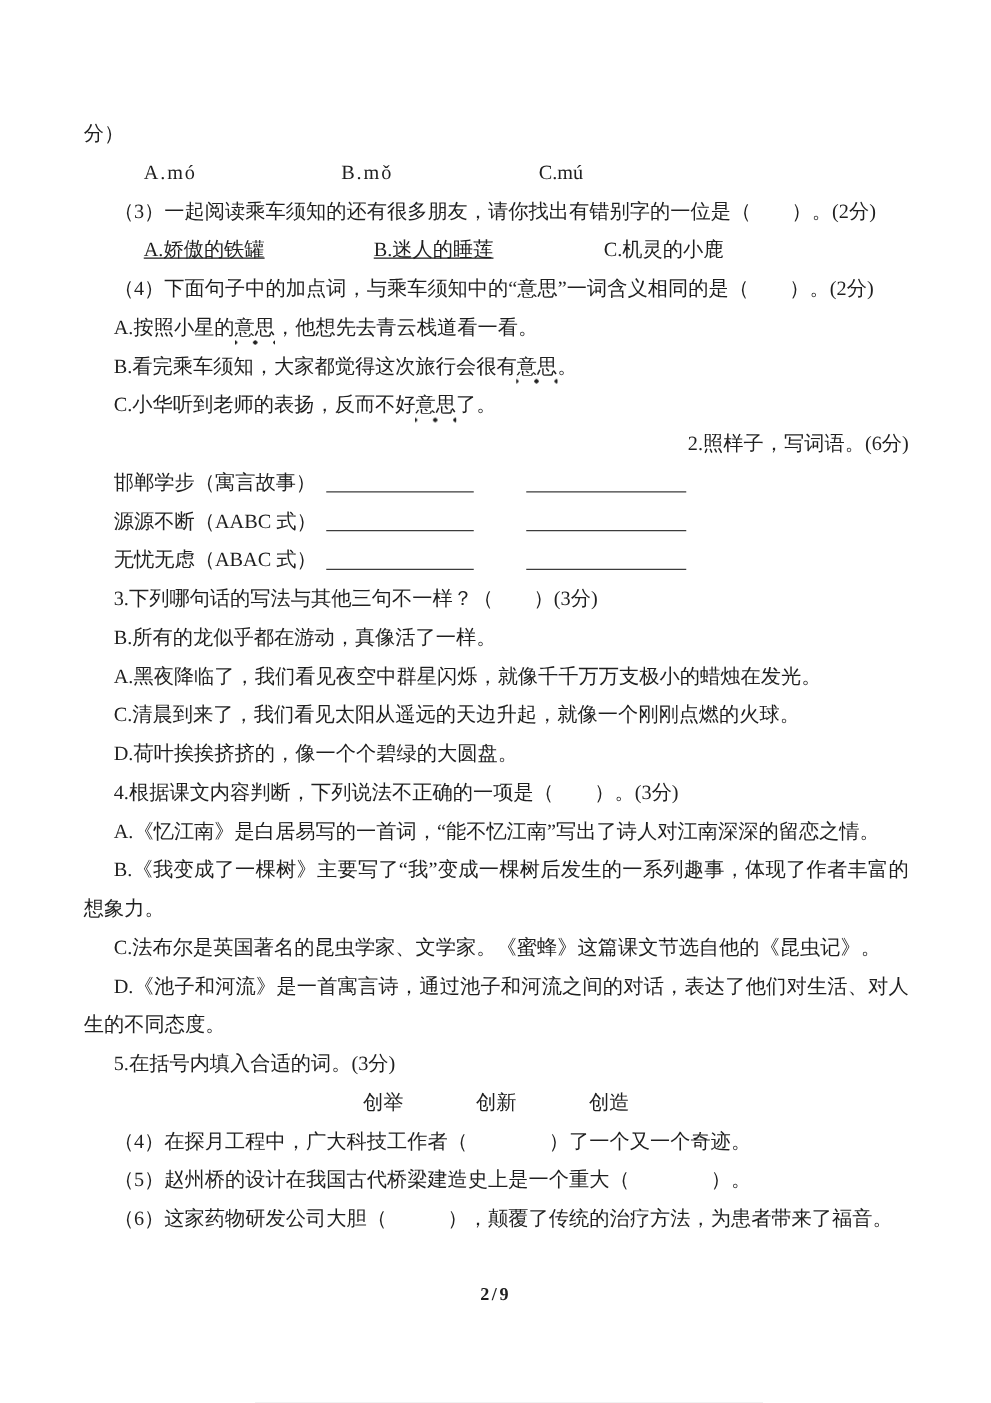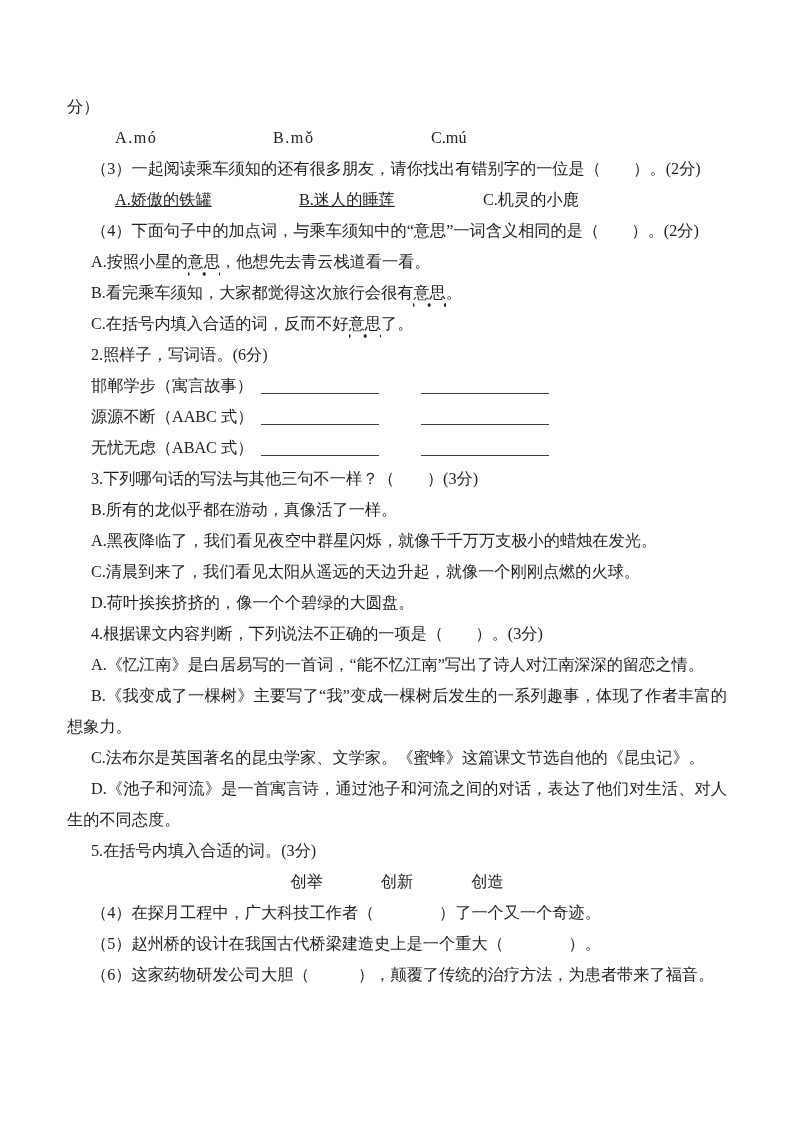--- a/index.html
+++ b/index.html
@@ -12,21 +12,21 @@
     color:#1f1f1f;
     font-size:16.2px;
     overflow:hidden;
   }
   .content { padding:92px 66px 0 67px; }
   p.line { margin:0; line-height:31px; }
   .indent { text-indent:24px; }
   .justify { text-align:justify; }
   .mt14 { margin-top:14px; }
   .mt8  { margin-top:8px; }
-  .mt6  { margin-top:6px; }
+  .mt6  { margin-top:6px;text-align:right; }
   .mt3  { margin-top:3px; }
   .cell { display:inline-block; }
   .pinyin-cell { width:158px; letter-spacing:1.5px; }
   .opt-cell { width:184px;text-decoration:underline; }
   .blank {
     display:inline-block; height:14px;
     border-bottom:1.6px solid #3c3c3c;
     transform:translateY(3px);
   }
   .b1 { width:118px; margin-left:8px; }
@@ -59,21 +59,21 @@
     <p class="line indent mt8">（3）一起阅读乘车须知的还有很多朋友，请你找出有错别字的一位是（　　）。(2分)</p>
 
     <p class="line indent"><span class="cell opt-cell">A.娇傲的铁罐</span><span class="cell opt-cell">B.迷人的睡莲</span><span class="cell">C.机灵的小鹿</span></p>
 
     <p class="line indent">（4）下面句子中的加点词，与乘车须知中的“意思”一词含义相同的是（　　）。(2分)</p>
 
     <p class="line indent"><span>A.按照小星的</span><span class="emph">意思</span><span>，他想先去青云栈道看一看。</span></p>
 
     <p class="line indent mt3"><span>B.看完乘车须知，大家都觉得这次旅行会很有</span><span class="emph">意思</span><span>。</span></p>
 
-    <p class="line indent"><span>C.在括号内填入合适的词，反而不好</span><span class="emph">意思</span><span>了。</span></p>
+    <p class="line indent"><span>C.小华听到老师的表扬，反而不好</span><span class="emph">意思</span><span>了。</span></p>
 
     <p class="line indent mt6">2.照样子，写词语。(6分)</p>
 
     <p class="line indent"><span>邯郸学步（寓言故事）</span><span class="blank b1"></span><span class="blank b2"></span></p>
 
     <p class="line indent"><span>源源不断（AABC 式）</span><span class="blank b1"></span><span class="blank b2"></span></p>
 
     <p class="line indent"><span>无忧无虑（ABAC 式）</span><span class="blank b1"></span><span class="blank b2"></span></p>
 
     <p class="line indent">3.下列哪句话的写法与其他三句不一样？（　　）(3分)</p>
@@ -93,13 +93,14 @@
     <p class="line indent">5.在括号内填入合适的词。(3分)</p>
 
     <p class="line word-bank"><span class="wb">创举</span><span class="wb">创新</span><span class="wb">创造</span></p>
 
     <p class="line indent">（4）在探月工程中，广大科技工作者（　　　　）了一个又一个奇迹。</p>
     <p class="line indent">（5）赵州桥的设计在我国古代桥梁建造史上是一个重大（　　　　）。</p>
     <p class="line indent justify">（6）这家药物研发公司大胆（　　　），颠覆了传统的治疗方法，为患者带来了福音。</p>
 
   </div>
 
+  <div class="footer">2/9</div>
 </div>
 
 </body></html>

